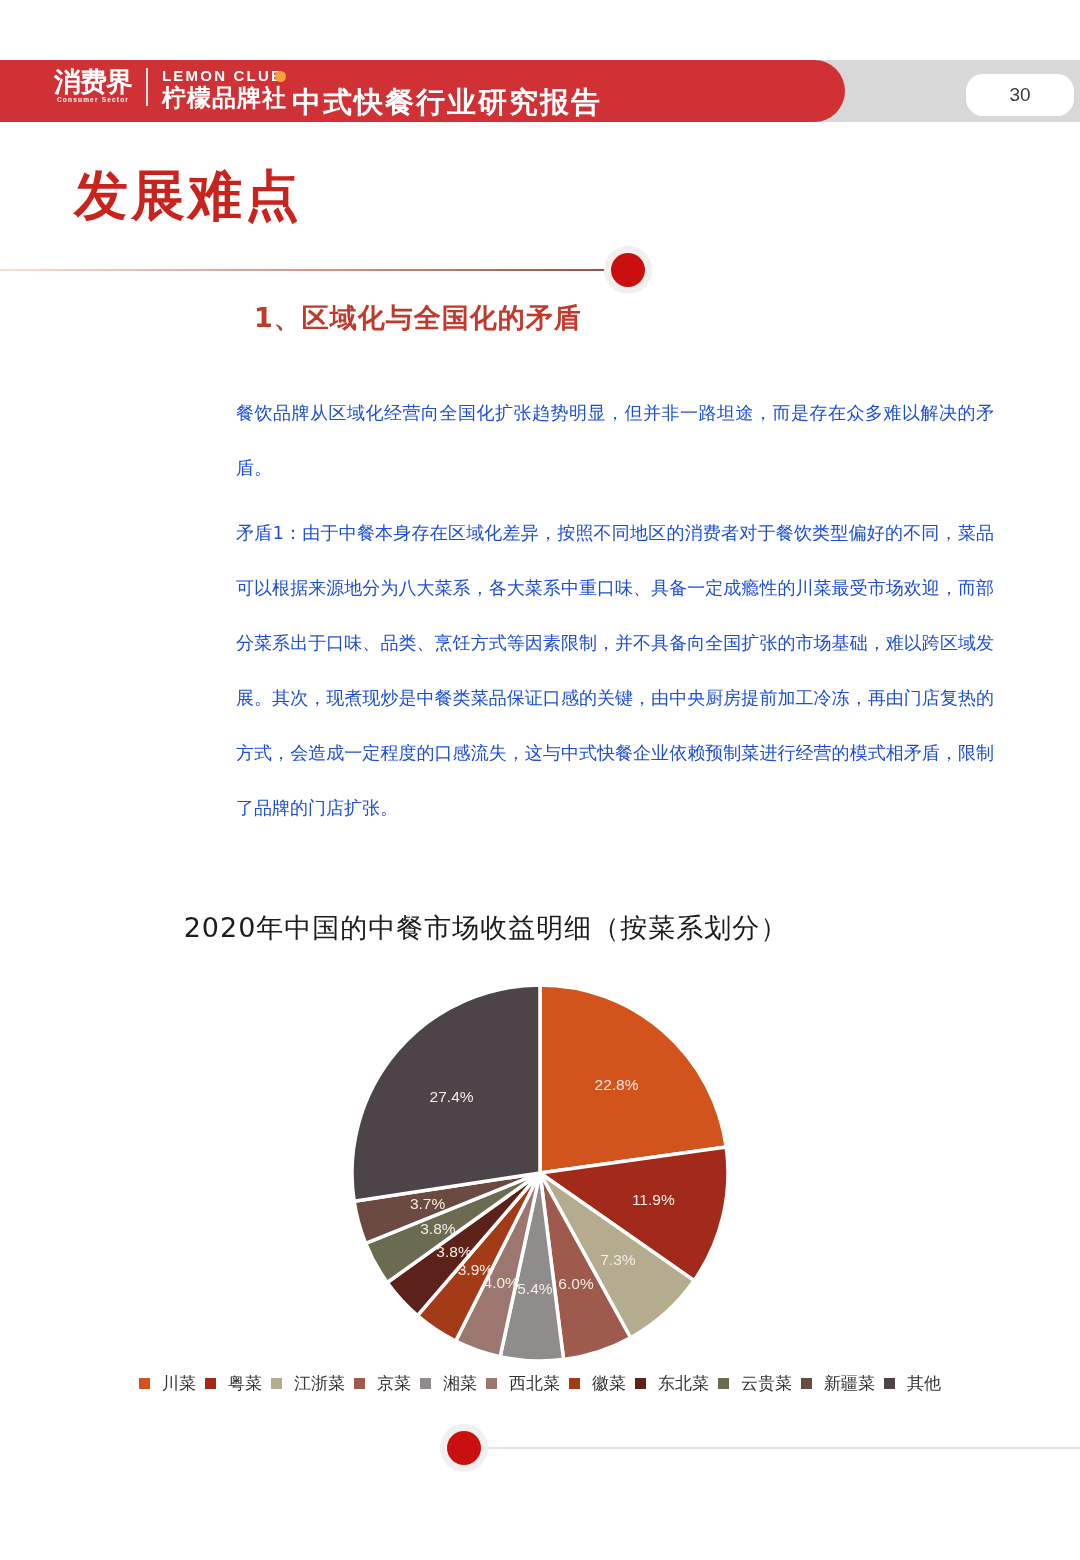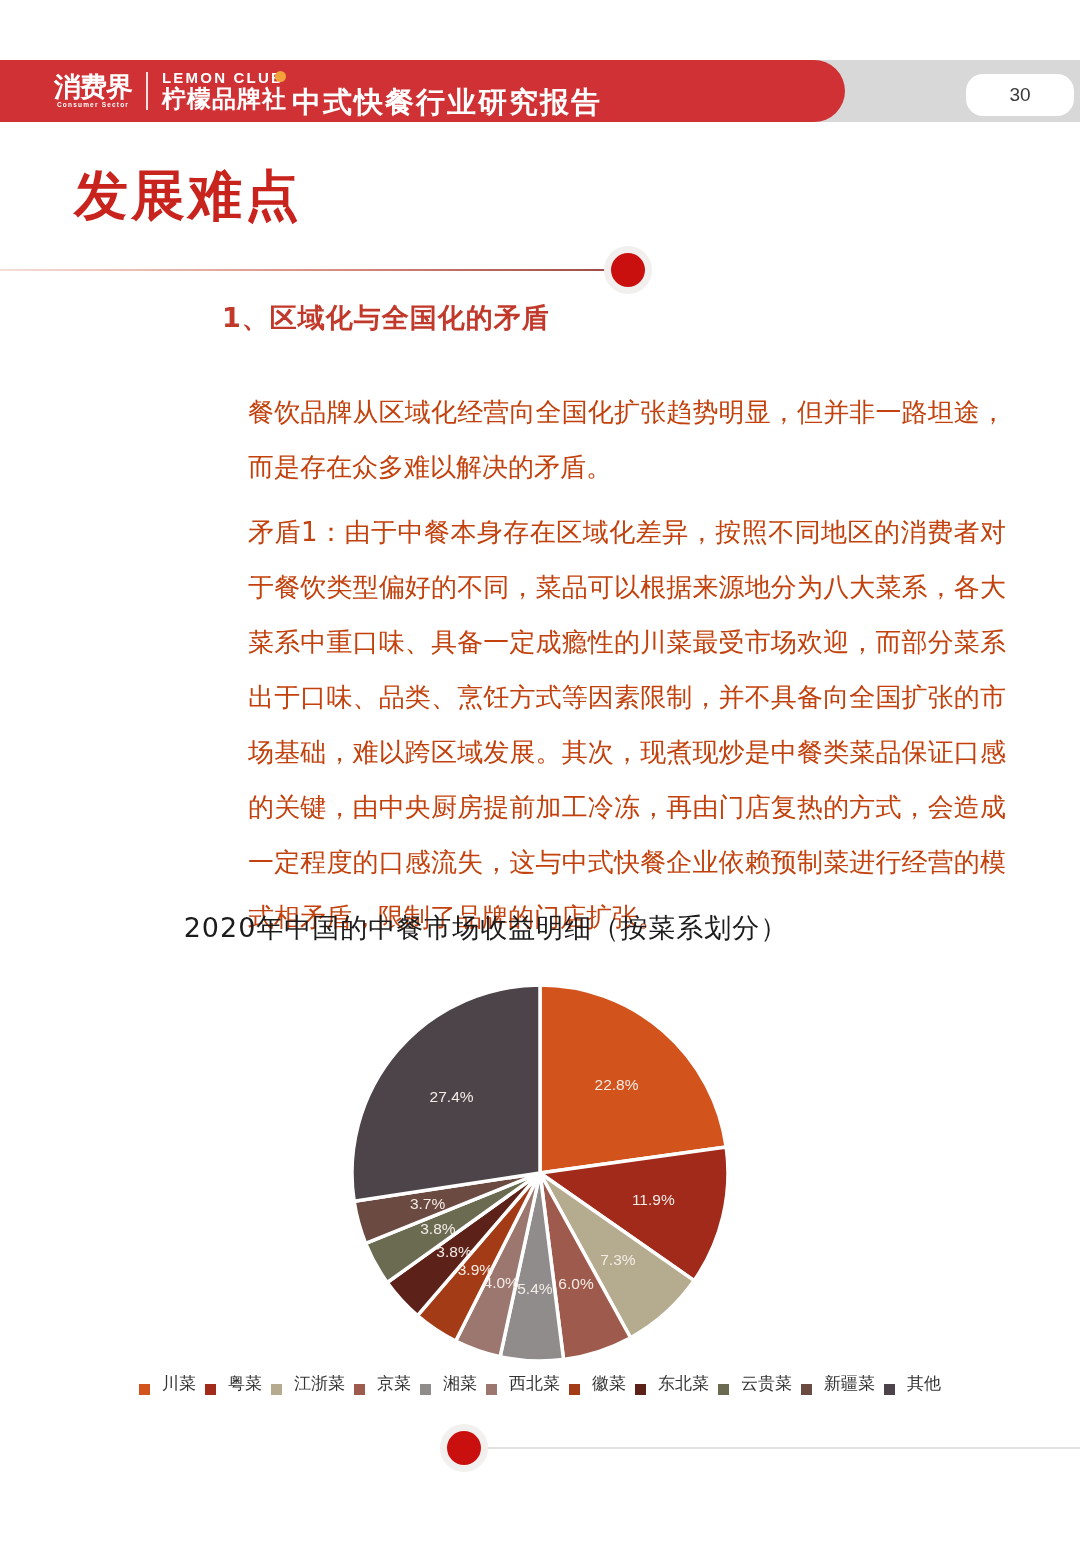--- a/index.html
+++ b/index.html
@@ -40,21 +40,21 @@
     background: #cf3134;
     border-top-right-radius: 31px;
     border-bottom-right-radius: 31px;
   }
   .logo-block {
     position: absolute;
     left: 54px;
     top: 8px;
     height: 46px;
     display: flex;
-    align-items: center;
+    align-items: flex-start;
   }
   .logo-mark {
     display: flex;
     flex-direction: column;
     align-items: center;
     justify-content: center;
     line-height: 1;
   }
   .logo-cn {
     color: #ffffff;
@@ -176,34 +176,34 @@
     top: 7px;
     width: 34px;
     height: 34px;
     border-radius: 50%;
     background: #c9100f;
   }
 
   
   .subheading {
     position: absolute;
-    left: 222px;
+    left: 254px;
     top: 300px;
     color: #c0392b;
     font-size: 27px;
     font-weight: bold;
     letter-spacing: 1px;
     font-family: "DejaVu Sans", sans-serif;
   }
   .para {
     position: absolute;
-    left: 248px;
+    left: 236px;
     width: 758px;
-    color: #c2410c;
-    font-size: 26px;
+    color: #1d4ed8;
+    font-size: 18px;
     line-height: 55px;
     font-family: "DejaVu Sans", sans-serif;
     text-align: justify;
   }
   .para-1 { top: 385px; }
   .para-2 { top: 505px; }
 
   
   .chart-title {
     position: absolute;
@@ -236,21 +236,21 @@
     top: 1372px;
     width: 1080px;
     display: flex;
     justify-content: center;
     align-items: center;
     flex-wrap: nowrap;
     gap: 9px;
   }
   .legend-item {
     display: flex;
-    align-items: flex-end;
+    align-items: center;
     gap: 12px;
   }
   .legend-swatch {
     width: 11px;
     height: 11px;
     display: inline-block;
   }
   .legend-label {
     font-size: 17px;
     color: #333333;

